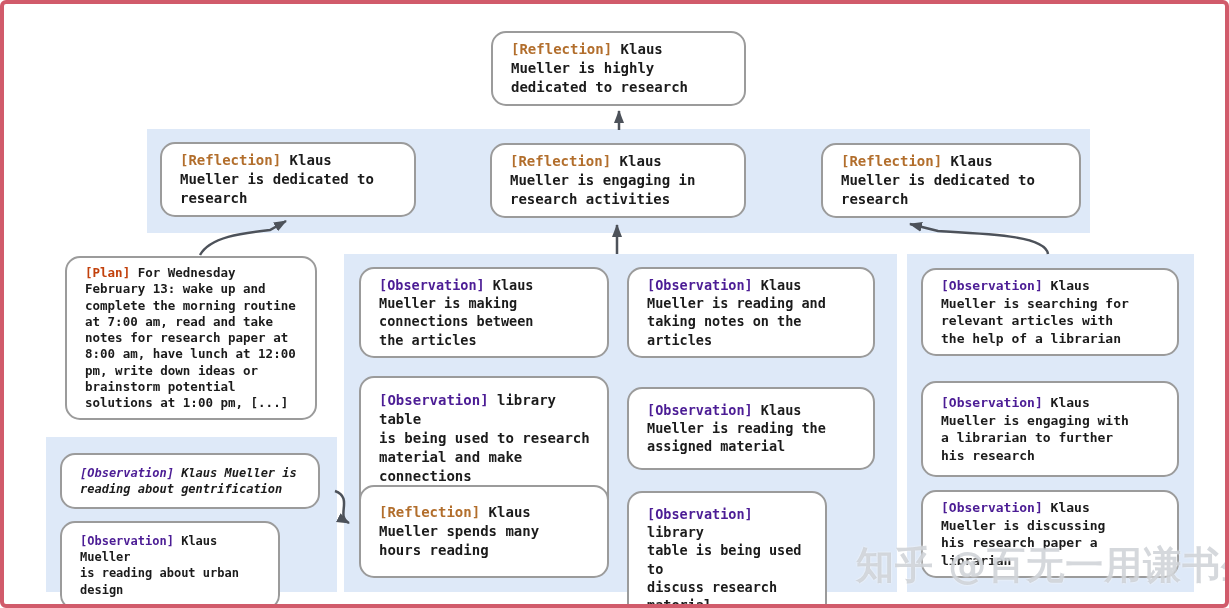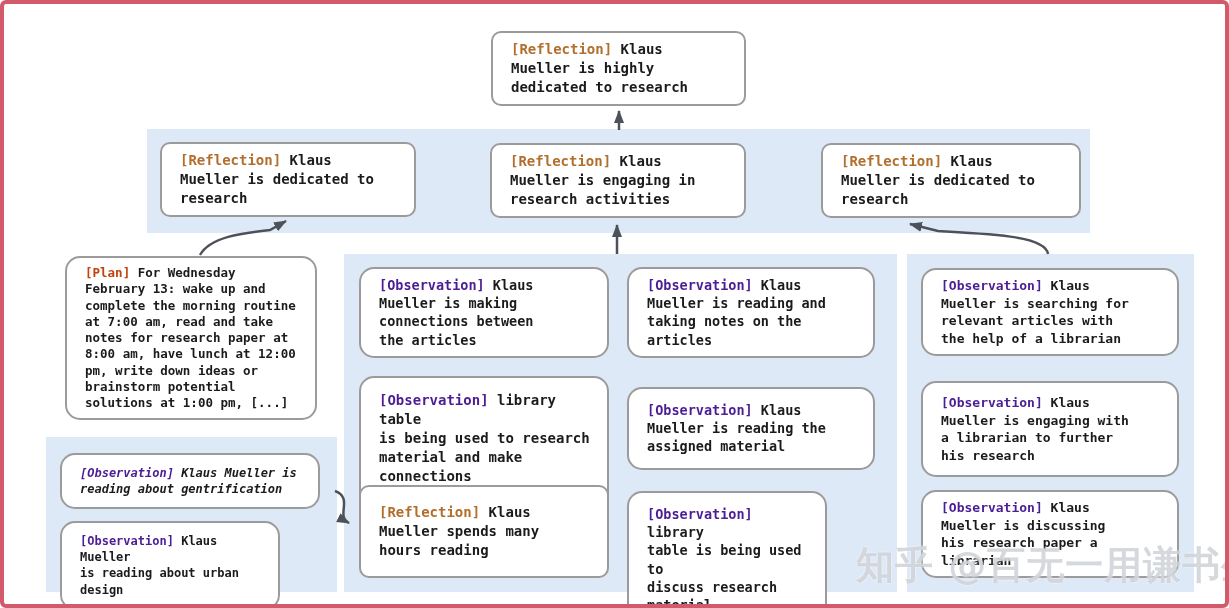--- a/index.html
+++ b/index.html
@@ -11,21 +11,21 @@
   }
   .band{position:absolute;background:#dee9f8;z-index:1;}
   .arrows{position:absolute;left:0;top:0;z-index:2;pointer-events:none;}
   .node{
     position:absolute;z-index:3;background:#ffffff;
     border:2px solid #9b9b9b;border-radius:15px;
     padding:7px 14px 7px 18px;box-sizing:border-box;
     color:#1b1b1b;font-weight:bold;line-height:1.35;
     white-space:pre-line;
   }
-  .fs14{font-size:14px;border-radius:10px;}
+  .fs14{font-size:14px;}
   .fs135{font-size:13.5px;}
   .fs13{font-size:13px;}
   .fs125{font-size:12.5px;}
   .fs12{font-size:12px;}
   .fs115{font-size:14px;}
   .plan{line-height:1.3;}
   .py10{padding-top:10px;padding-bottom:10px;}
   .py11{padding-top:11px;padding-bottom:11px;}
   .py12{padding-top:12px;padding-bottom:12px;}
   .py13{padding-top:13px;padding-bottom:13px;}

